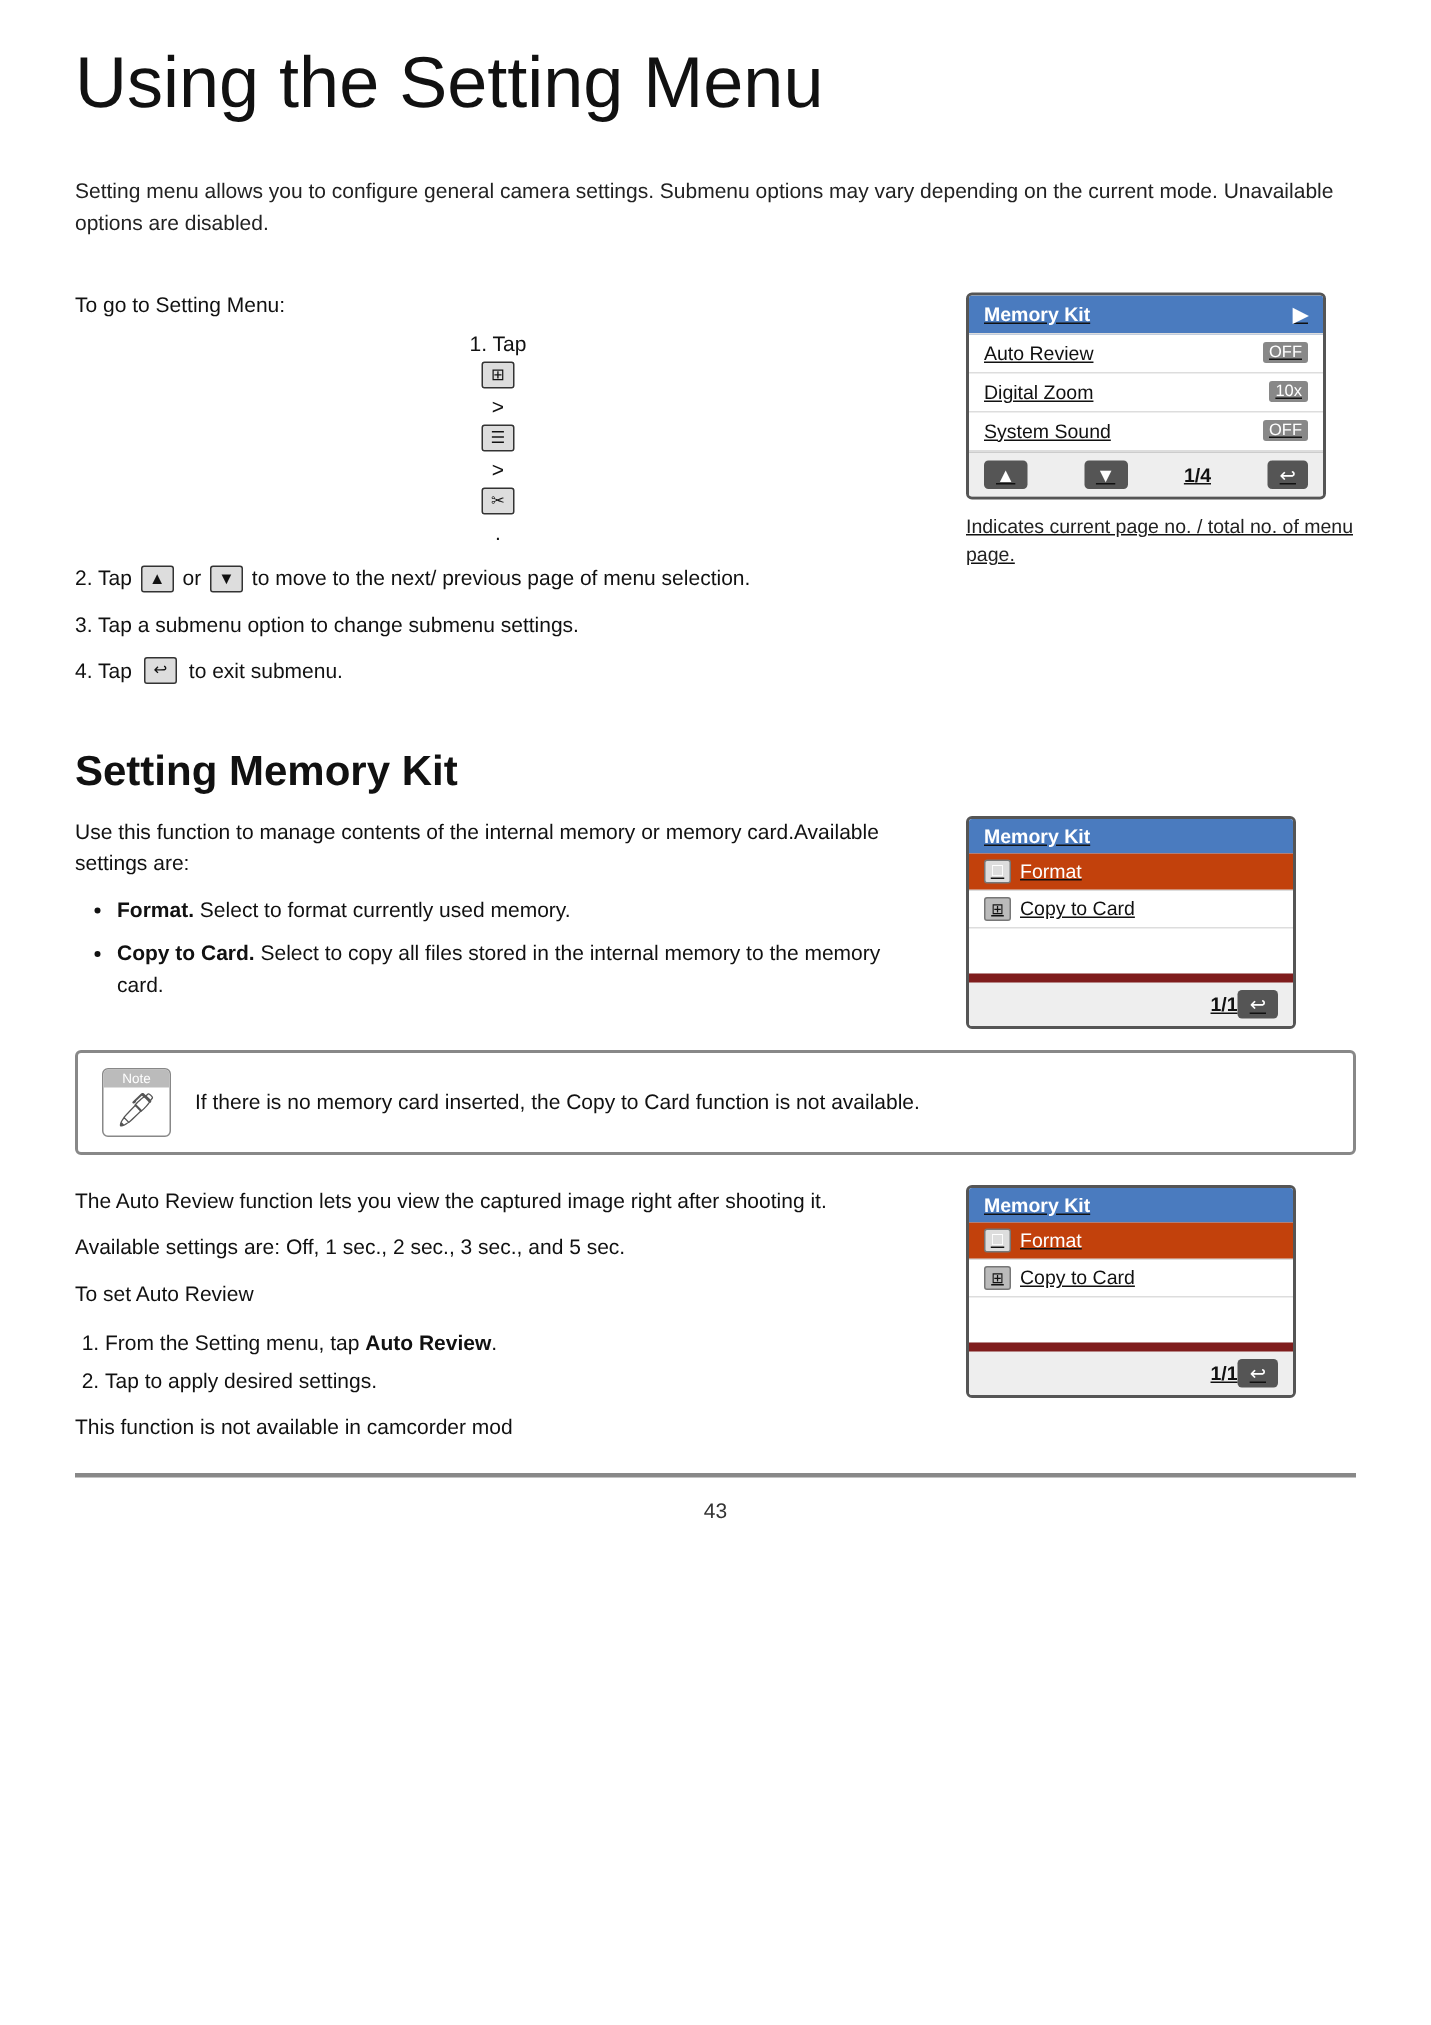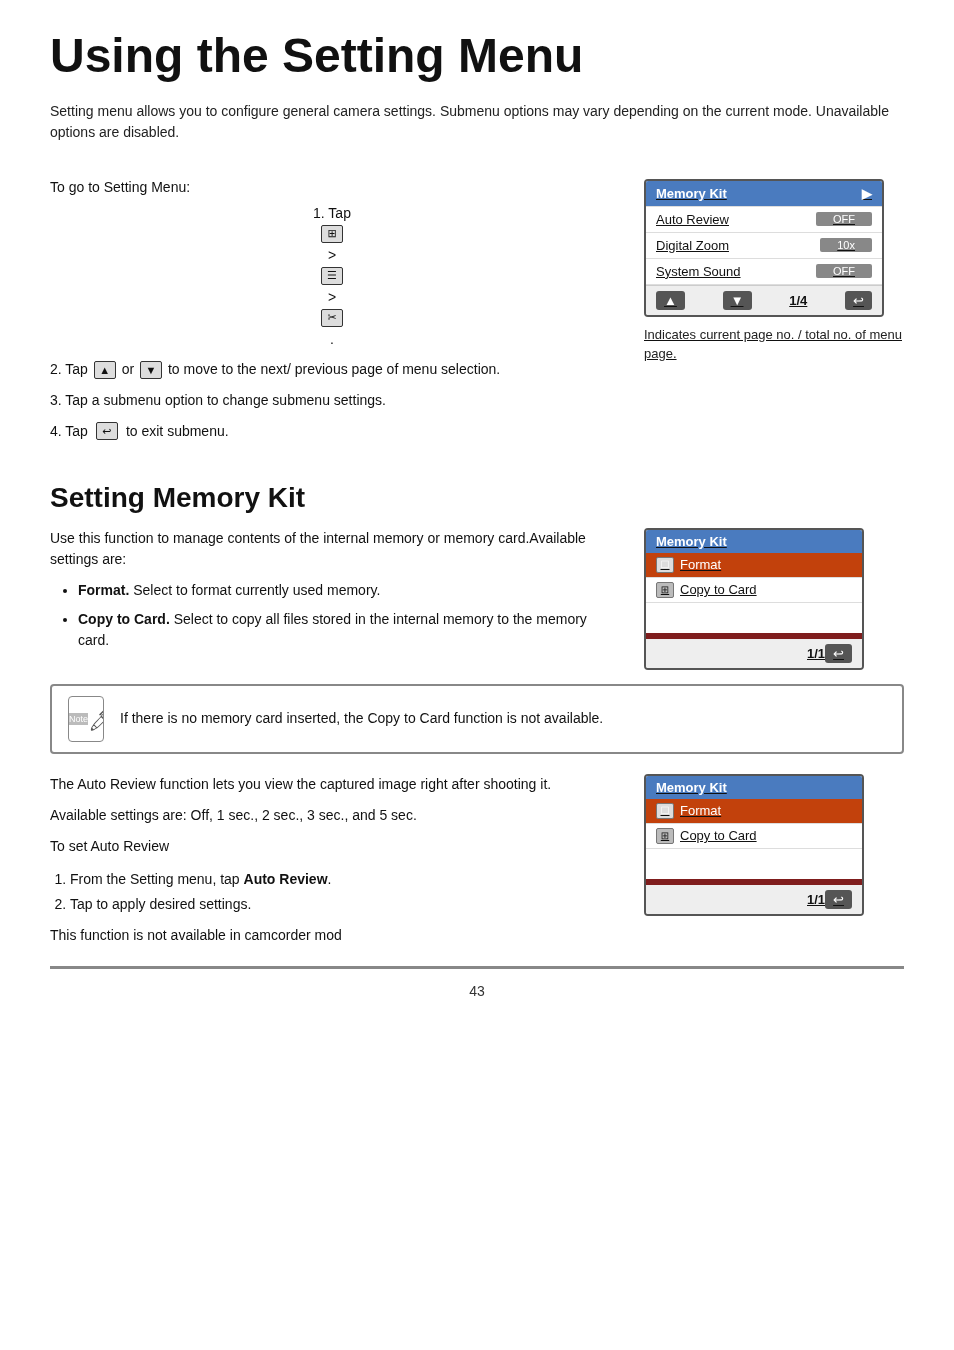--- a/index.html
+++ b/index.html
@@ -11,22 +11,22 @@
       font-size: 15px;
       color: #111;
       position: relative;
     }
     .page {
       padding: 30px 50px 50px 50px;
       max-width: 954px;
     }
     h1 {
       font-size: 48px;
-      font-weight: bold;
-      margin-bottom: 18px;
+      font-weight: normal;
+      margin-bottom: 34px;
       line-height: 1.1;
     }
     .intro-text {
       font-size: 14px;
       color: #222;
       margin-bottom: 36px;
       line-height: 1.5;
     }
     .to-go {
       font-size: 14px;
@@ -86,21 +86,21 @@
       color: #fff;
       font-weight: bold;
     }
     .cam-menu-row .row-label {
       font-size: 13px;
     }
     .cam-menu-row .row-val {
       font-size: 11px;
       background: #888;
       color: #fff;
-      padding: 1px 17px;
+      padding: 1px 4px;
       border-radius: 2px;
       margin-left: 12px;
     }
     .cam-footer {
       display: flex;
       align-items: center;
       justify-content: space-between;
       padding: 5px 10px;
       background: #eee;
       border-top: 1px solid #ccc;
@@ -210,26 +210,26 @@
       display: flex;
       align-items: center;
       gap: 16px;
       border: 2px solid #888;
       border-radius: 4px;
       padding: 10px 16px;
       margin: 14px 0 20px 0;
       background: #fff;
     }
     .note-icon {
-      width: 36px;
+      width: 46px;
       height: 46px;
       border: 1.5px solid #888;
       border-radius: 4px;
       display: flex;
-      flex-direction: row;
+      flex-direction: column;
       align-items: center;
       justify-content: flex-start;
       font-size: 9px;
       color: #555;
       overflow: hidden;
       flex-shrink: 0;
     }
     .note-icon .note-label {
       background: #bbb;
       color: #fff;

